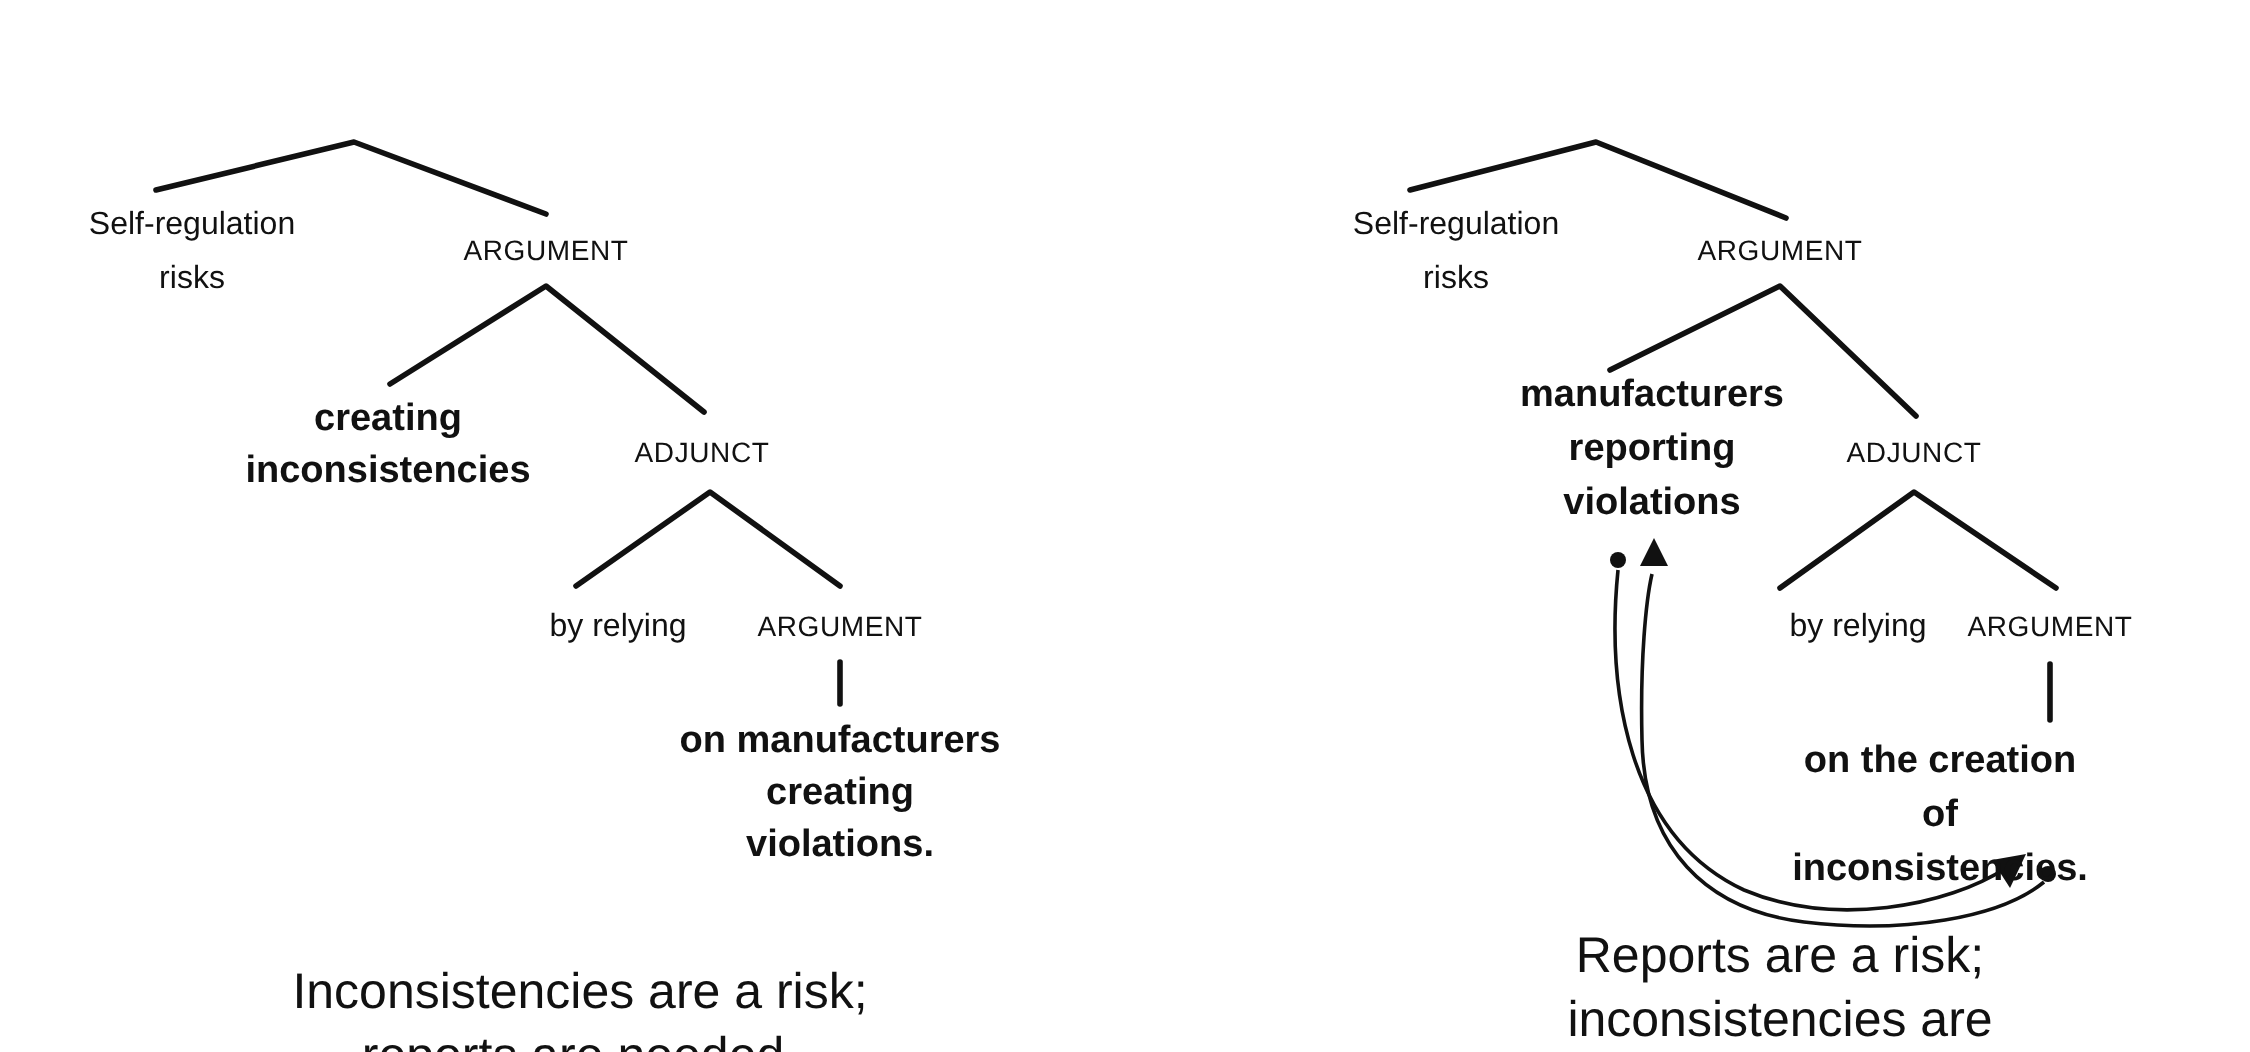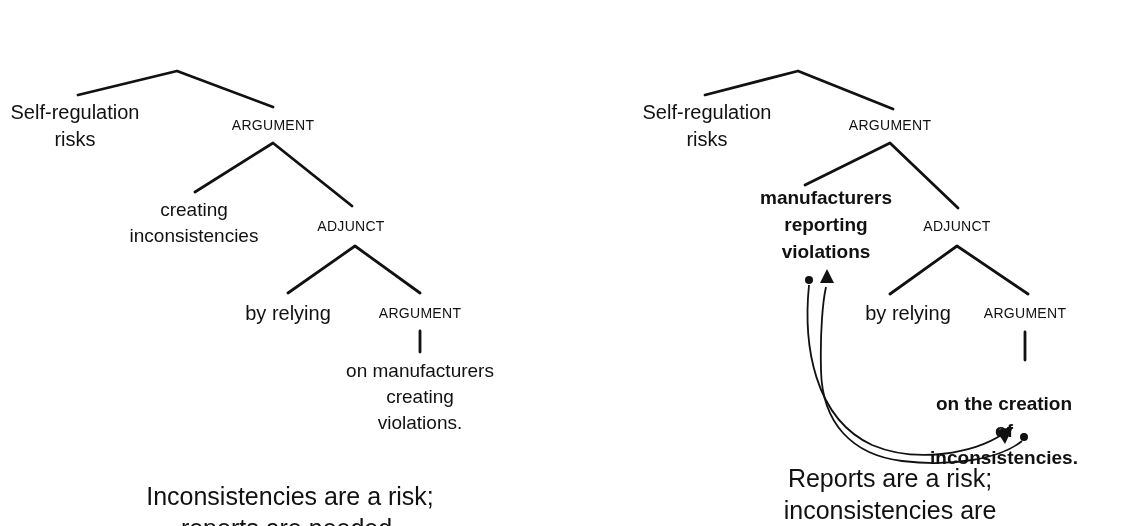--- a/index.html
+++ b/index.html
@@ -7,23 +7,23 @@
     position: relative;
     width: 1125px;
     height: 526px;
     background: #ffffff;
     font-family: "Liberation Sans", sans-serif;
     color: #111111;
     overflow: hidden;
   }
   .abs { position: absolute; transform: translateX(-50%); text-align: center; white-space: pre-line; }
   .title   { font-size: 25px; line-height: 29px; letter-spacing: 0.5px; }
-  .node    { font-size: 20px; line-height: 27px; }
+  .node    { font-size: 16px; line-height: 27px; margin-left: 21px; }
   .rel     { font-size: 14px; line-height: 20px; letter-spacing: 0.3px; }
-  .emph    { font-size: 19px; font-weight: normal; line-height: 26px; }
+  .emph    { font-size: 19px; font-weight: bold; line-height: 26px; }
   .emph3   { font-size: 19px; font-weight: bold; line-height: 27px; }
   .caption { font-size: 25px; line-height: 32px; }
   svg.layer { position: absolute; left: 0; top: 0; width: 1125px; height: 526px; }
   .branch { stroke: #111111; stroke-width: 2.8; fill: none; stroke-linecap: round; stroke-linejoin: round; }
   .arrow  { stroke: #111111; stroke-width: 1.8; fill: none; }
   .arrowhead { fill: #111111; stroke: none; }
   .dot { fill: #111111; stroke: none; }
 </style>
 </head>
 <body>
@@ -83,19 +83,19 @@
   <div class="abs emph3" style="left:826px; top:184px;">manufacturers
 reporting
 violations</div>
 
   <div class="abs rel" style="left:957px; top:216px;">ADJUNCT</div>
 
   <div class="abs node" style="left:908px; top:300px;">by relying</div>
 
   <div class="abs rel" style="left:1025px; top:303px;">ARGUMENT</div>
 
-  <div class="abs emph3" style="left:1004px; top:367px;margin-top:23px;">on the creation
+  <div class="abs emph3" style="left:970px; top:367px;">on the creation
 of inconsistencies.</div>
 
   <div class="abs caption" style="left:890px; top:462px;">Reports are a risk;
 inconsistencies are needed.</div>
 
 </div>
 
 </body></html>

